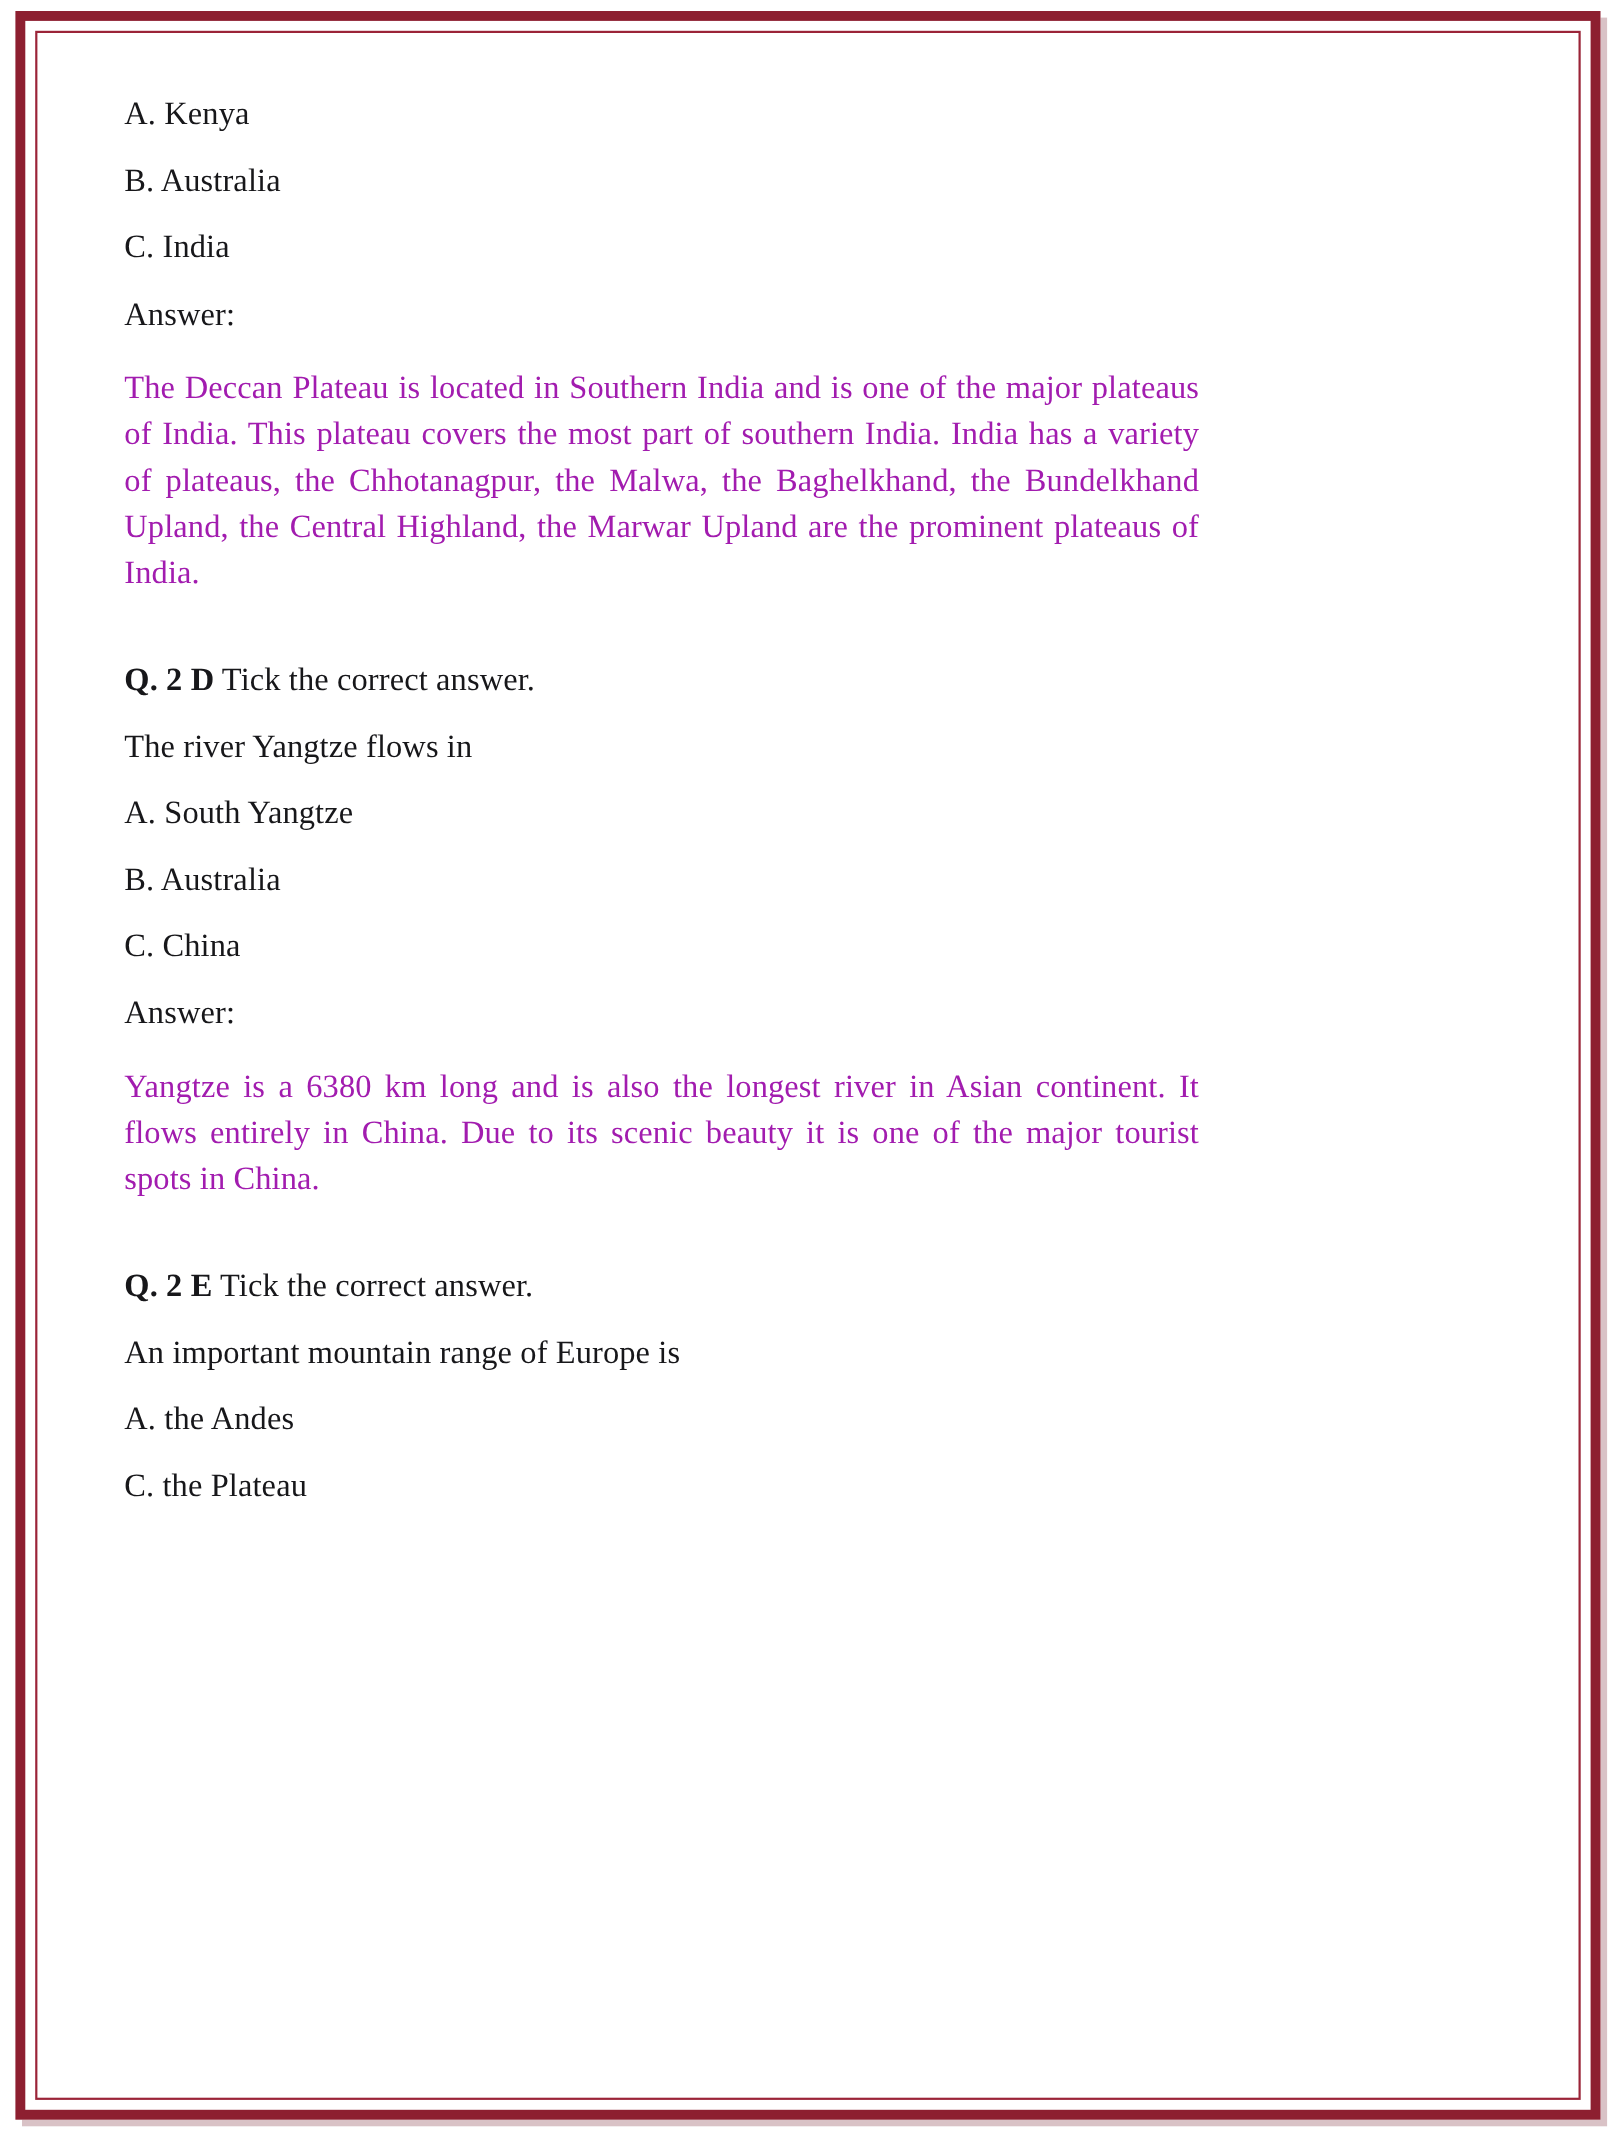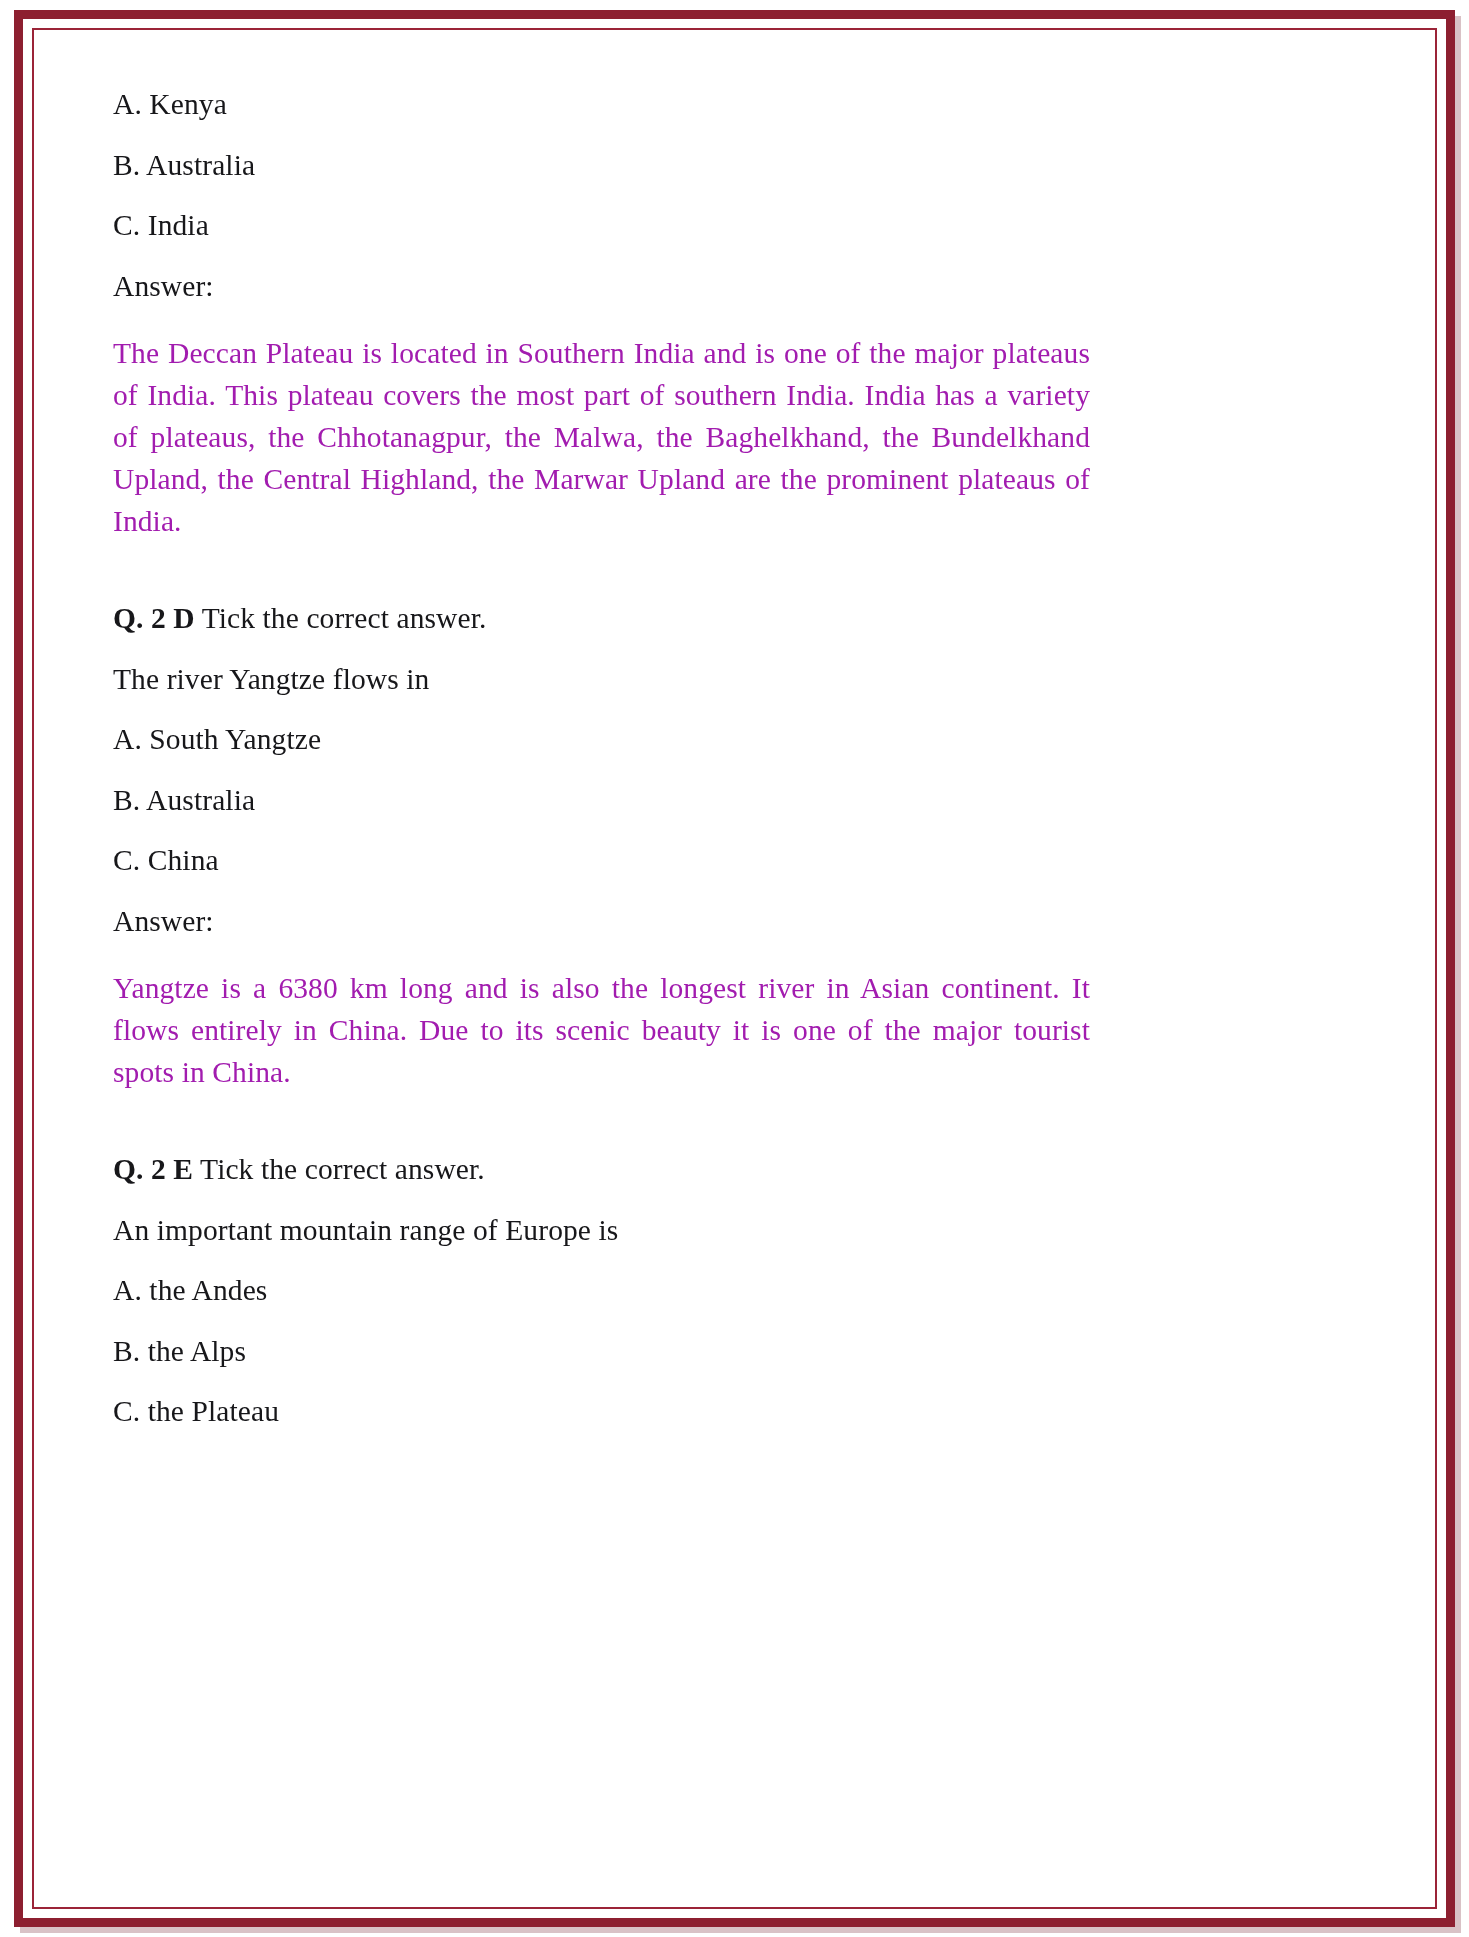--- a/index.html
+++ b/index.html
@@ -129,17 +129,16 @@
   <div class="gap-block"></div>
 
   <div>
     <div class="qhead">
       <span class="qnum">Q. 2 E</span><span> Tick the correct answer.</span>
     </div>
 
     <div class="stem">An important mountain range of Europe is</div>
 
     <div class="opt">A. the Andes</div>
-    <div class="opt">B. the Alps</div>
     <div class="opt">C. the Plateau</div>
   </div>
 
 </div>
 
 </body></html>

